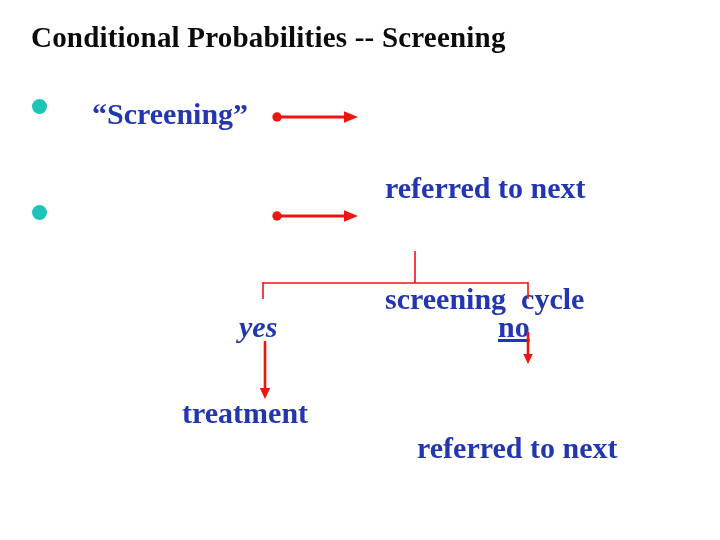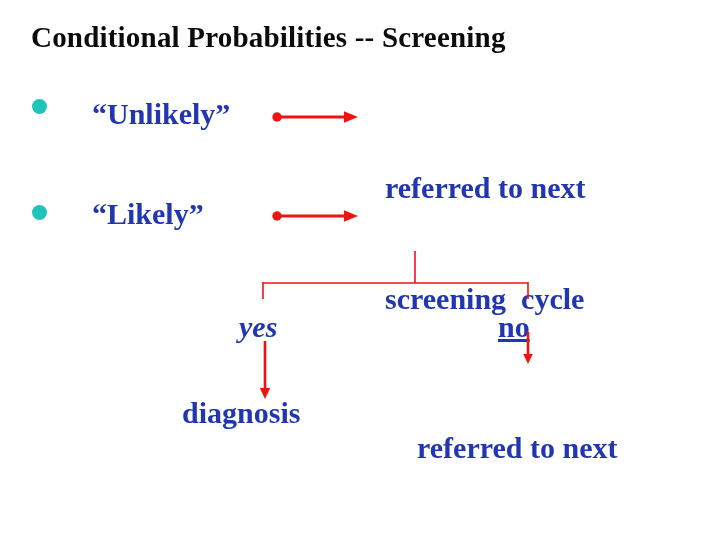--- a/index.html
+++ b/index.html
@@ -56,34 +56,33 @@
   .vshaft { stroke-width: 2.6; }
 </style>
 </head>
 <body>
 
 <div class="slide">
 
   <div class="abs title">Conditional Probabilities -- Screening</div>
 
   <span class="abs dot dot1"></span>
-  <div class="abs blue label1">“Unlikely”</div>
+  <div class="abs blue label1">“Screening”</div>
   <div class="abs blue result1">
     <div>referred to next</div>
     <div>screening  cycle</div>
   </div>
 
   <span class="abs dot dot2"></span>
-  <div class="abs blue label2">“Likely”</div>
   <div class="abs blue result2">
   </div>
 
   <div class="abs blue yes-label">yes</div>
   <div class="abs blue no-label">no</div>
-  <div class="abs blue treatment-label">diagnosis</div>
+  <div class="abs blue treatment-label">treatment</div>
   <div class="abs blue no-outcome">
     <div>referred to next</div>
     <div>screening cycle</div>
   </div>
 
   <svg class="overlay" viewBox="0 0 720 540" aria-hidden="true">
     <g>
       <circle cx="277" cy="117" r="4.7"></circle>
       <line class="shaft" x1="277" y1="117" x2="345" y2="117"></line>
       <polygon points="344,111.3 358,117 344,122.7"></polygon>

